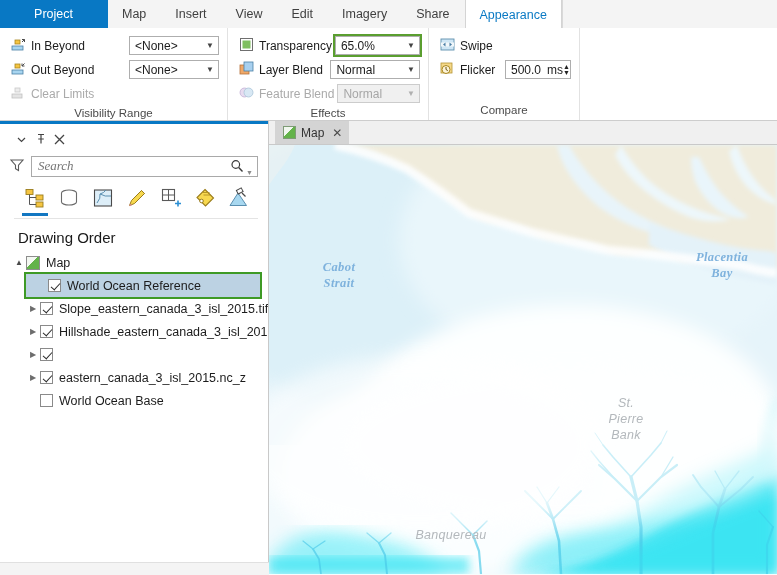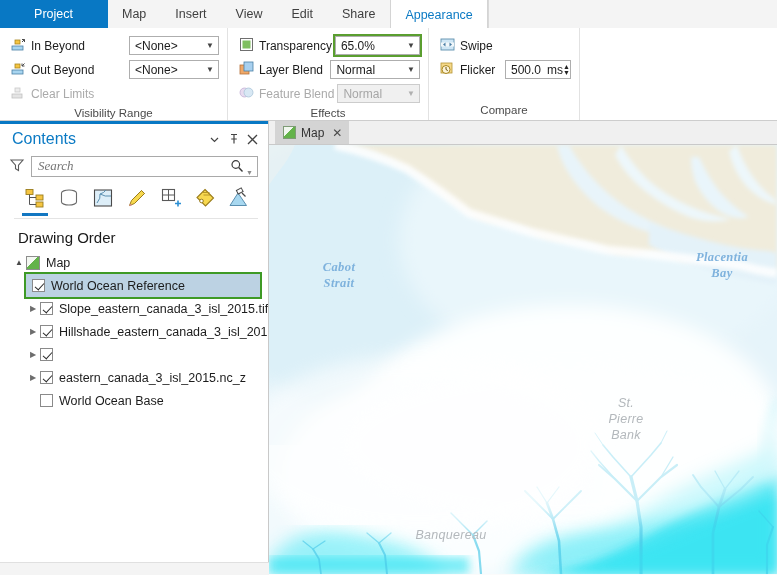--- a/index.html
+++ b/index.html
@@ -154,21 +154,21 @@
   }
   .tlabel { white-space: nowrap; overflow: hidden; }
   .trow.maprow { padding-left: 0; }
   .mapicon {
     width: 14px; height: 14px; margin-right: 6px; flex: 0 0 14px;
     border: 1px solid #8d8d8d; box-sizing: border-box;
     background: linear-gradient(135deg,#f4f8f2 0 45%, #63b34a 45% 100%);
   }
   .trow.selected {
     background: #bcd2e3; margin-left: 14px; margin-right: 8px;
-    outline: 2px solid #3e9a26; padding-left: 6px;
+    outline: 2px solid #3e9a26; padding-left: 22px;
   }
   .indent { margin-left: 14px; }
 
   
   .mapwrap {
     position: absolute; left: 269px; top: 121px; width: 508px; height: 454px;
     background: #fbfbfb;
   }
   .maptabbar {
     height: 24px; background: #f0f0f0; display: flex; align-items: flex-end;
@@ -220,20 +220,23 @@
         <span>Map</span>
       </div>
     <div class="tab">
         <span>Insert</span>
       </div>
     <div class="tab">
         <span>View</span>
       </div>
     <div class="tab">
         <span>Edit</span>
+      </div>
+    <div class="tab">
+        <span>Imagery</span>
       </div>
     <div class="tab">
         <span>Share</span>
       </div>
     <div class="tab active">
         <span>Appearance</span>
       </div>
     <div class="tab-filler"></div>
   </div>
 
@@ -378,21 +381,20 @@
       <div class="rgroup-label">Compare</div>
     </div>
 
     <div class="rgroup" style="flex:1"></div>
   </div>
 
   <div class="pane">
     <div class="pane-topline"></div>
 
     <div class="pane-header">
-      <div class="pane-title">Contents</div>
       <div class="pane-btn">
         <svg width="9" height="9" viewBox="0 0 9 9">
             <path d="M1 3 L4.5 6.5 L8 3" stroke="#444" stroke-width="1.2" fill="none"></path>
           </svg>
       </div>
       <div class="pane-btn">
         <svg width="12" height="12" viewBox="0 0 12 12">
           <path d="M3 1.5 L9 1.5 M6 1.5 L6 6 M3.2 6 L8.8 6 M6 6 L6 10.5" stroke="#444" stroke-width="1.2" fill="none"></path>
         </svg>
       </div>

